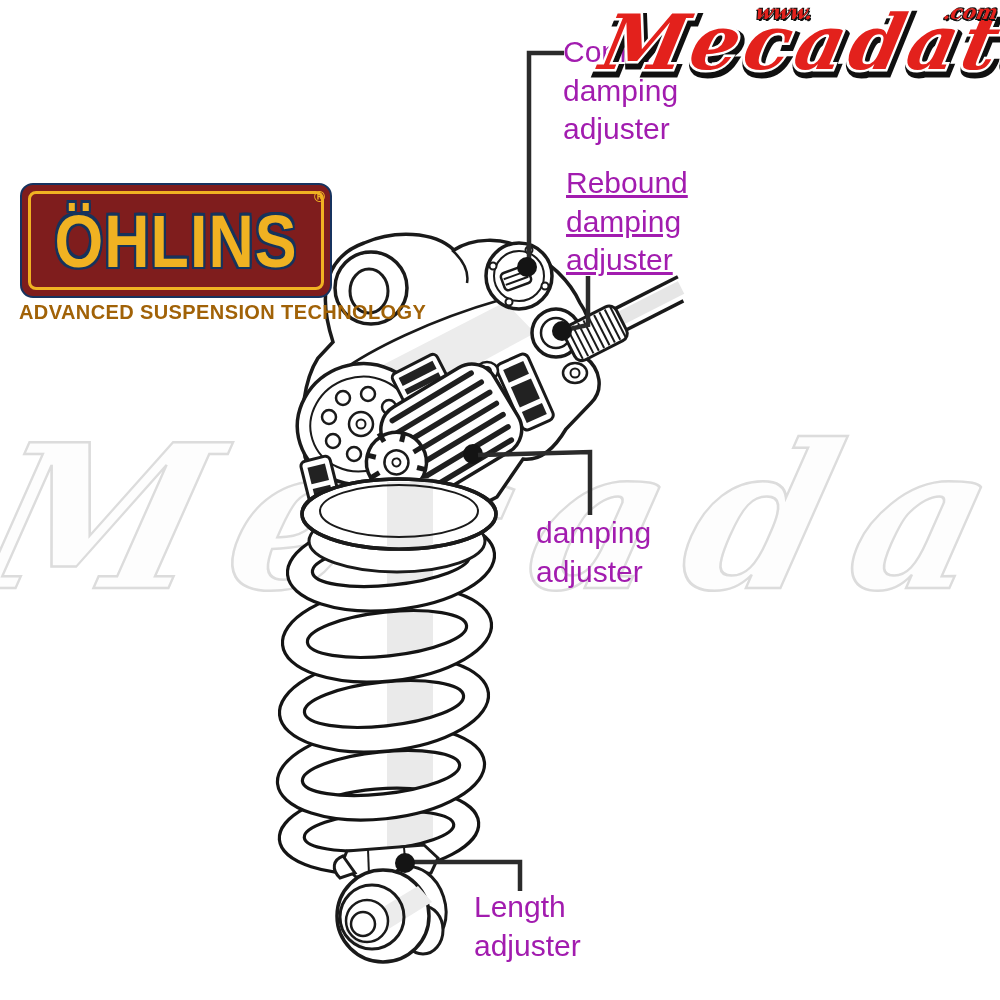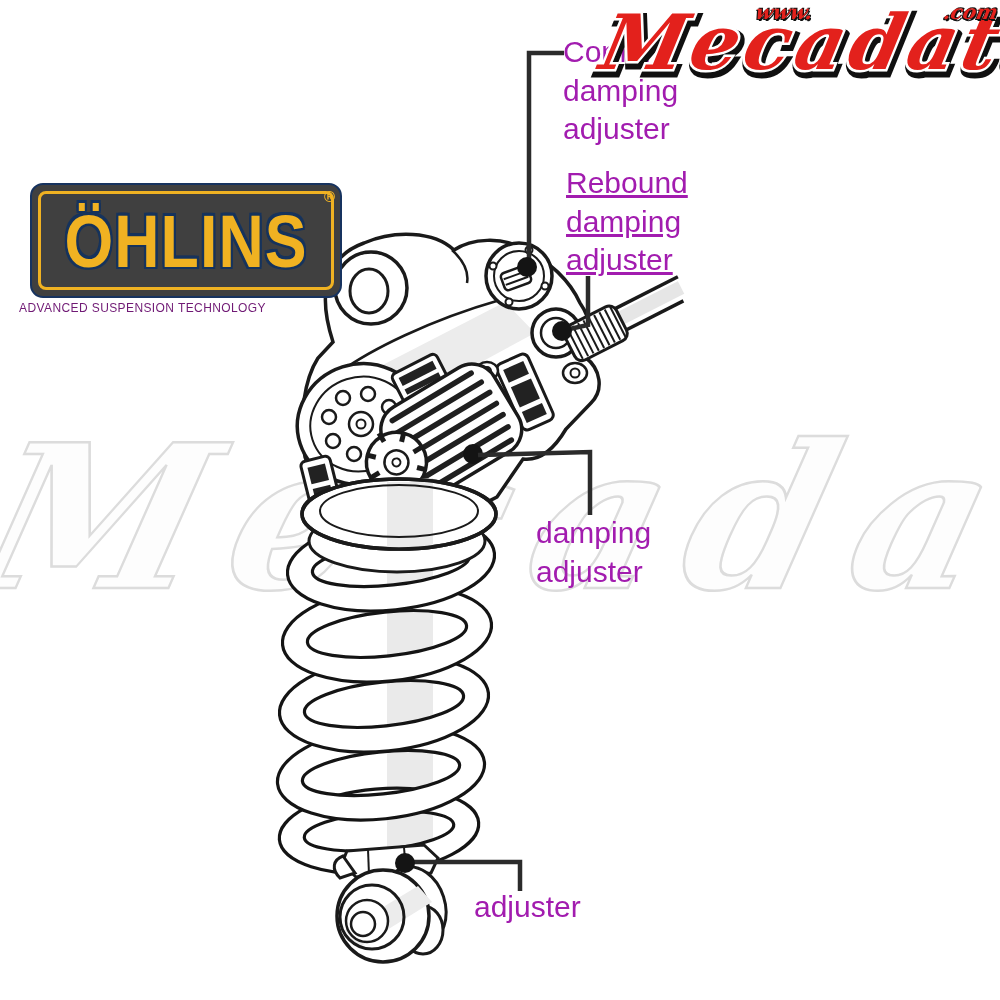--- a/index.html
+++ b/index.html
@@ -16,31 +16,31 @@
   .art{position:absolute;inset:0;z-index:2;}
 
   
   .callout-label{position:absolute;z-index:3;color:#a21caf;font-size:30px;line-height:38.5px;}
   .lbl-comp{left:563px;top:33px;}
   .lbl-reb{left:566px;top:164px;text-decoration:underline;}
   .lbl-pre{left:536px;top:514px;}
   .lbl-len{left:474px;top:888px;}
 
   
-  .ohlins{position:absolute;left:30px;top:183px;width:312px;height:115px;z-index:5;
-    background:#404040;border:2px solid #17335f;border-radius:13px;box-sizing:border-box;}
+  .ohlins{position:absolute;left:20px;top:183px;width:312px;height:115px;z-index:5;
+    background:#7f1d1d;border:2px solid #17335f;border-radius:13px;box-sizing:border-box;}
   .ohlins-inner{position:absolute;inset:6px;border:3px solid #f0b222;border-radius:8px;}
   .ohlins-word{position:absolute;inset:0;display:flex;align-items:center;justify-content:center;
     font-weight:bold;font-size:58px;letter-spacing:1px;color:#f0b222;
     transform:scale(1.08,1.28);transform-origin:center;
     text-shadow:2px 0 0 #16335c,-2px 0 0 #16335c,0 2px 0 #16335c,0 -2px 0 #16335c,
       2px 2px 0 #16335c,-2px -2px 0 #16335c,2px -2px 0 #16335c,-2px 2px 0 #16335c;}
   .ohlins-reg{position:absolute;top:3px;right:5px;font-size:15px;font-weight:bold;color:#f0b222;}
   .ohlins-tagline{position:absolute;left:19px;top:301px;width:314px;z-index:5;
-    font-size:12px;font-weight:normal;letter-spacing:.4px;color:#701a75;white-space:nowrap;}
+    font-size:20px;font-weight:bold;letter-spacing:.4px;color:#a16207;white-space:nowrap;}
 
   
   .mecadata{position:absolute;left:588px;top:0;width:412px;height:90px;z-index:6;}
   .meca-name{position:absolute;left:6px;top:2px;font-family:"DejaVu Serif",serif;
     font-style:italic;font-weight:bold;font-size:76px;line-height:82px;letter-spacing:5px;
     white-space:nowrap;transform:skewX(-12deg);transform-origin:left bottom;}
   .meca-outline{color:#101010;-webkit-text-stroke:9px #101010;transform:skewX(-12deg) translate(3px,4px);}
   .meca-white{color:#fff;-webkit-text-stroke:5px #fff;}
   .meca-red{color:#e3211c;}
   .meca-www{position:absolute;left:168px;top:0px;z-index:7;font-family:"DejaVu Serif",serif;
@@ -233,20 +233,21 @@
   <div class="callout-label lbl-reb">
     <div>Rebound</div>
     <div>damping</div>
     <div>adjuster</div>
   </div>
   <div class="callout-label lbl-pre">
     <div>damping</div>
     <div>adjuster</div>
   </div>
   <div class="callout-label lbl-len">
+    <div>Length</div>
     <div>adjuster</div>
   </div>
 
   <div class="ohlins">
     <div class="ohlins-inner"></div>
     <div class="ohlins-word">ÖHLINS</div>
     <span class="ohlins-reg">®</span>
   </div>
   <div class="ohlins-tagline">ADVANCED SUSPENSION TECHNOLOGY</div>
 

